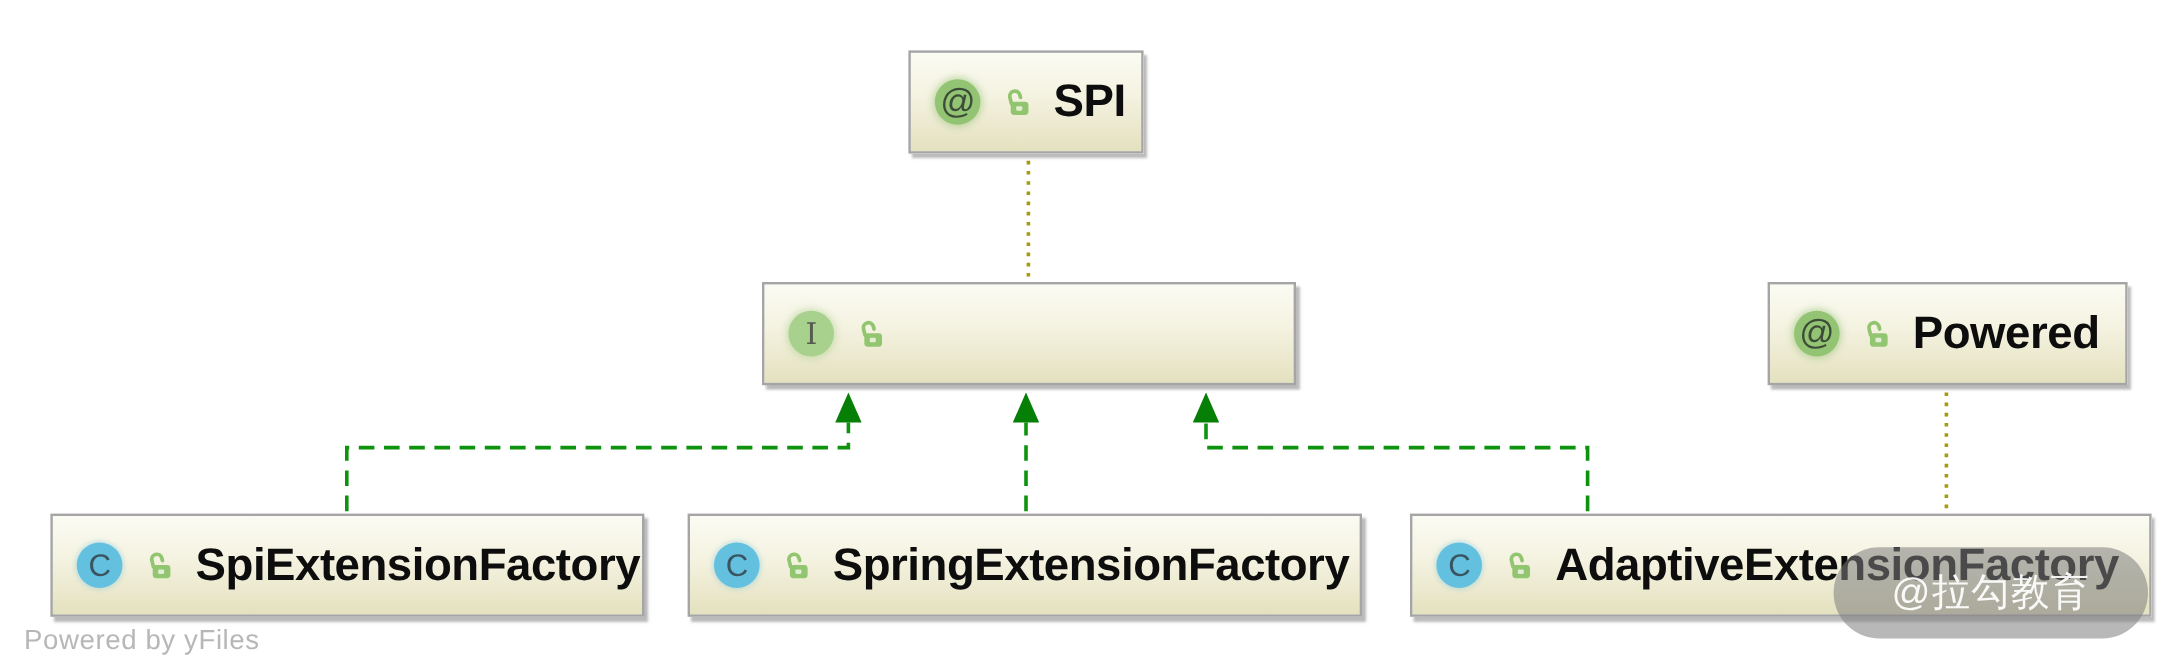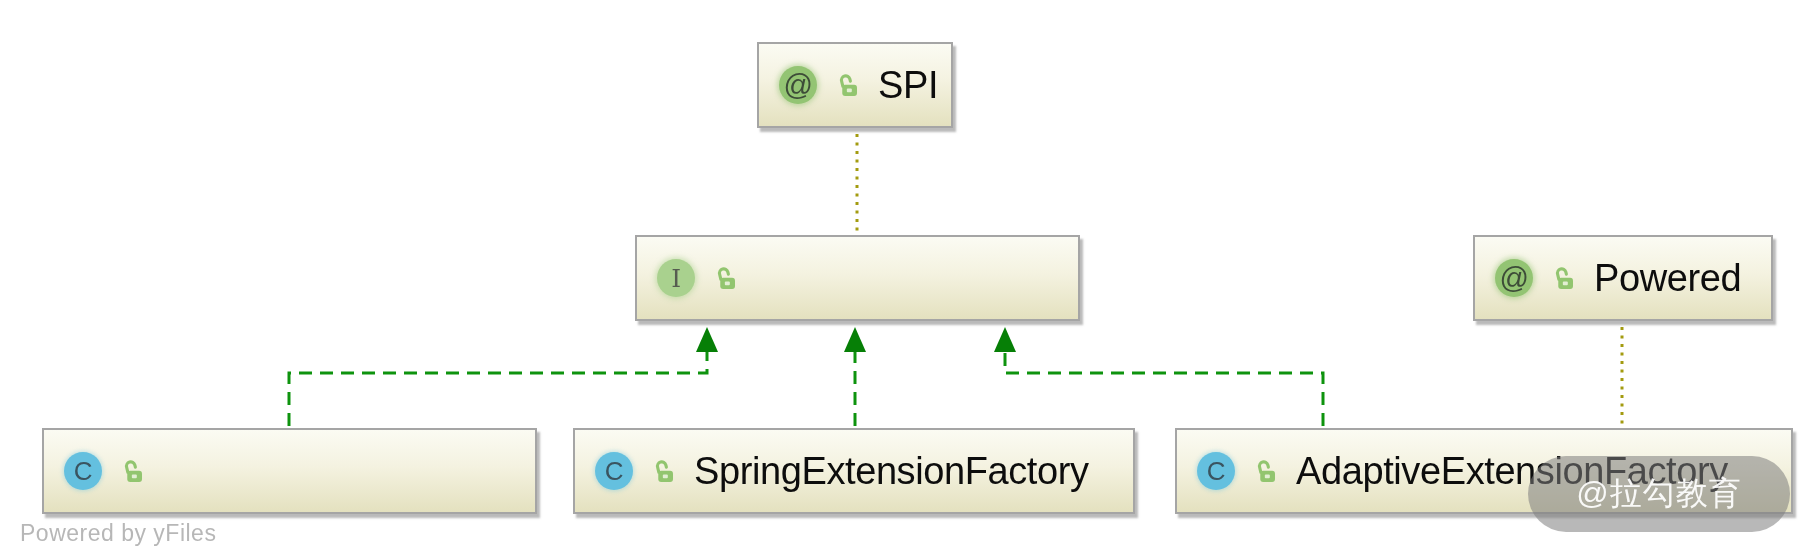--- a/index.html
+++ b/index.html
@@ -19,21 +19,21 @@
   }
   .badge{
     width:38px;height:38px;border-radius:50%;flex:0 0 auto;
     display:flex;align-items:center;justify-content:center;
     font-size:26px;line-height:1;
   }
   .badge.annotation{background:#93c473;color:#3d4c38;box-shadow:0 0 5px 2px rgba(147,196,115,.5);font-size:29px;}
   .badge.interface{background:#a9d18e;color:#565c50;box-shadow:0 0 5px 2px rgba(169,209,142,.5);font-family:"DejaVu Serif",serif;font-size:25px;}
   .badge.class{background:#64c0df;color:#3a5460;box-shadow:0 0 4px 1px rgba(100,192,223,.4);}
   .lock{margin:0 16px 0 18px;flex:0 0 auto;display:block;}
-  .label{flex:0 0 auto;}
+  .label{flex:0 0 auto;font-weight:bold;}
   .powered{
     position:absolute;left:20px;top:520px;color:#b7b7b7;font-size:23px;letter-spacing:0.5px;
   }
   .watermark{
     position:absolute;left:1528px;top:456px;width:262px;height:76px;border-radius:38px;
     background:rgba(125,125,125,0.55);
     display:flex;align-items:center;justify-content:center;
     color:rgba(255,255,255,0.92);font-size:32px;letter-spacing:1px;
   }
 </style>
@@ -88,20 +88,21 @@
   </div>
       <div class="node" style="left: 42px; top: 428px; width: 495px; height: 86px;">
     <span class="badge class">C</span>
     <svg class="lock" width="27" height="27" viewBox="0 0 26 26">
       <g transform="rotate(-14 10 9)">
         <path d="M6.5 13 V8.2 a4.1 4.1 0 0 1 8.2 -0.4 V10" fill="none" stroke="#92c56f" stroke-width="3" stroke-linecap="round"></path>
       </g>
       <rect x="7" y="12.3" width="14.2" height="10.7" rx="2.8" fill="#92c56f"></rect>
       <rect x="11.4" y="15.9" width="4.8" height="3.6" rx="0.9" fill="#e2eed3"></rect>
     </svg>
+    <span class="label">SpiExtensionFactory</span>
   </div>
       <div class="node" style="left: 573px; top: 428px; width: 562px; height: 86px;">
     <span class="badge class">C</span>
     <svg class="lock" width="27" height="27" viewBox="0 0 26 26">
       <g transform="rotate(-14 10 9)">
         <path d="M6.5 13 V8.2 a4.1 4.1 0 0 1 8.2 -0.4 V10" fill="none" stroke="#92c56f" stroke-width="3" stroke-linecap="round"></path>
       </g>
       <rect x="7" y="12.3" width="14.2" height="10.7" rx="2.8" fill="#92c56f"></rect>
       <rect x="11.4" y="15.9" width="4.8" height="3.6" rx="0.9" fill="#e2eed3"></rect>
     </svg>

